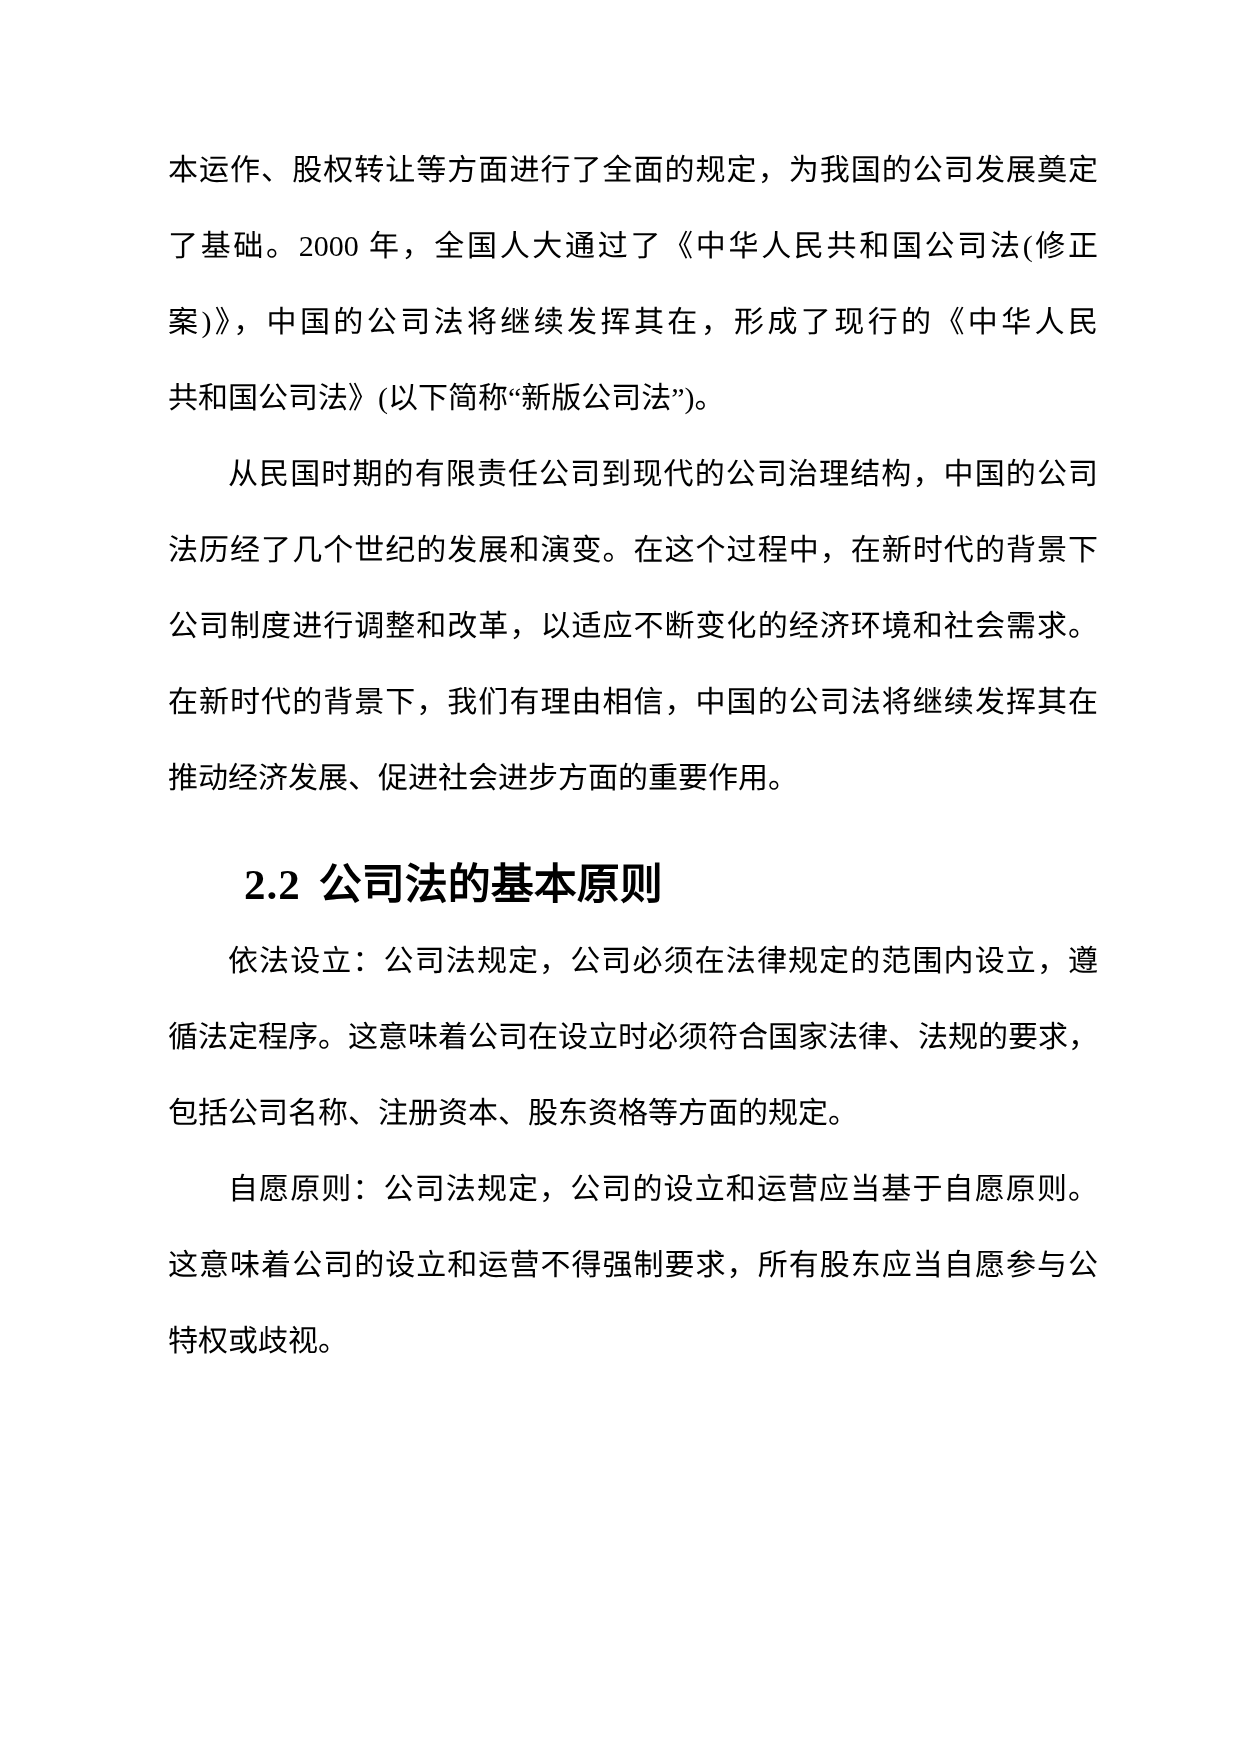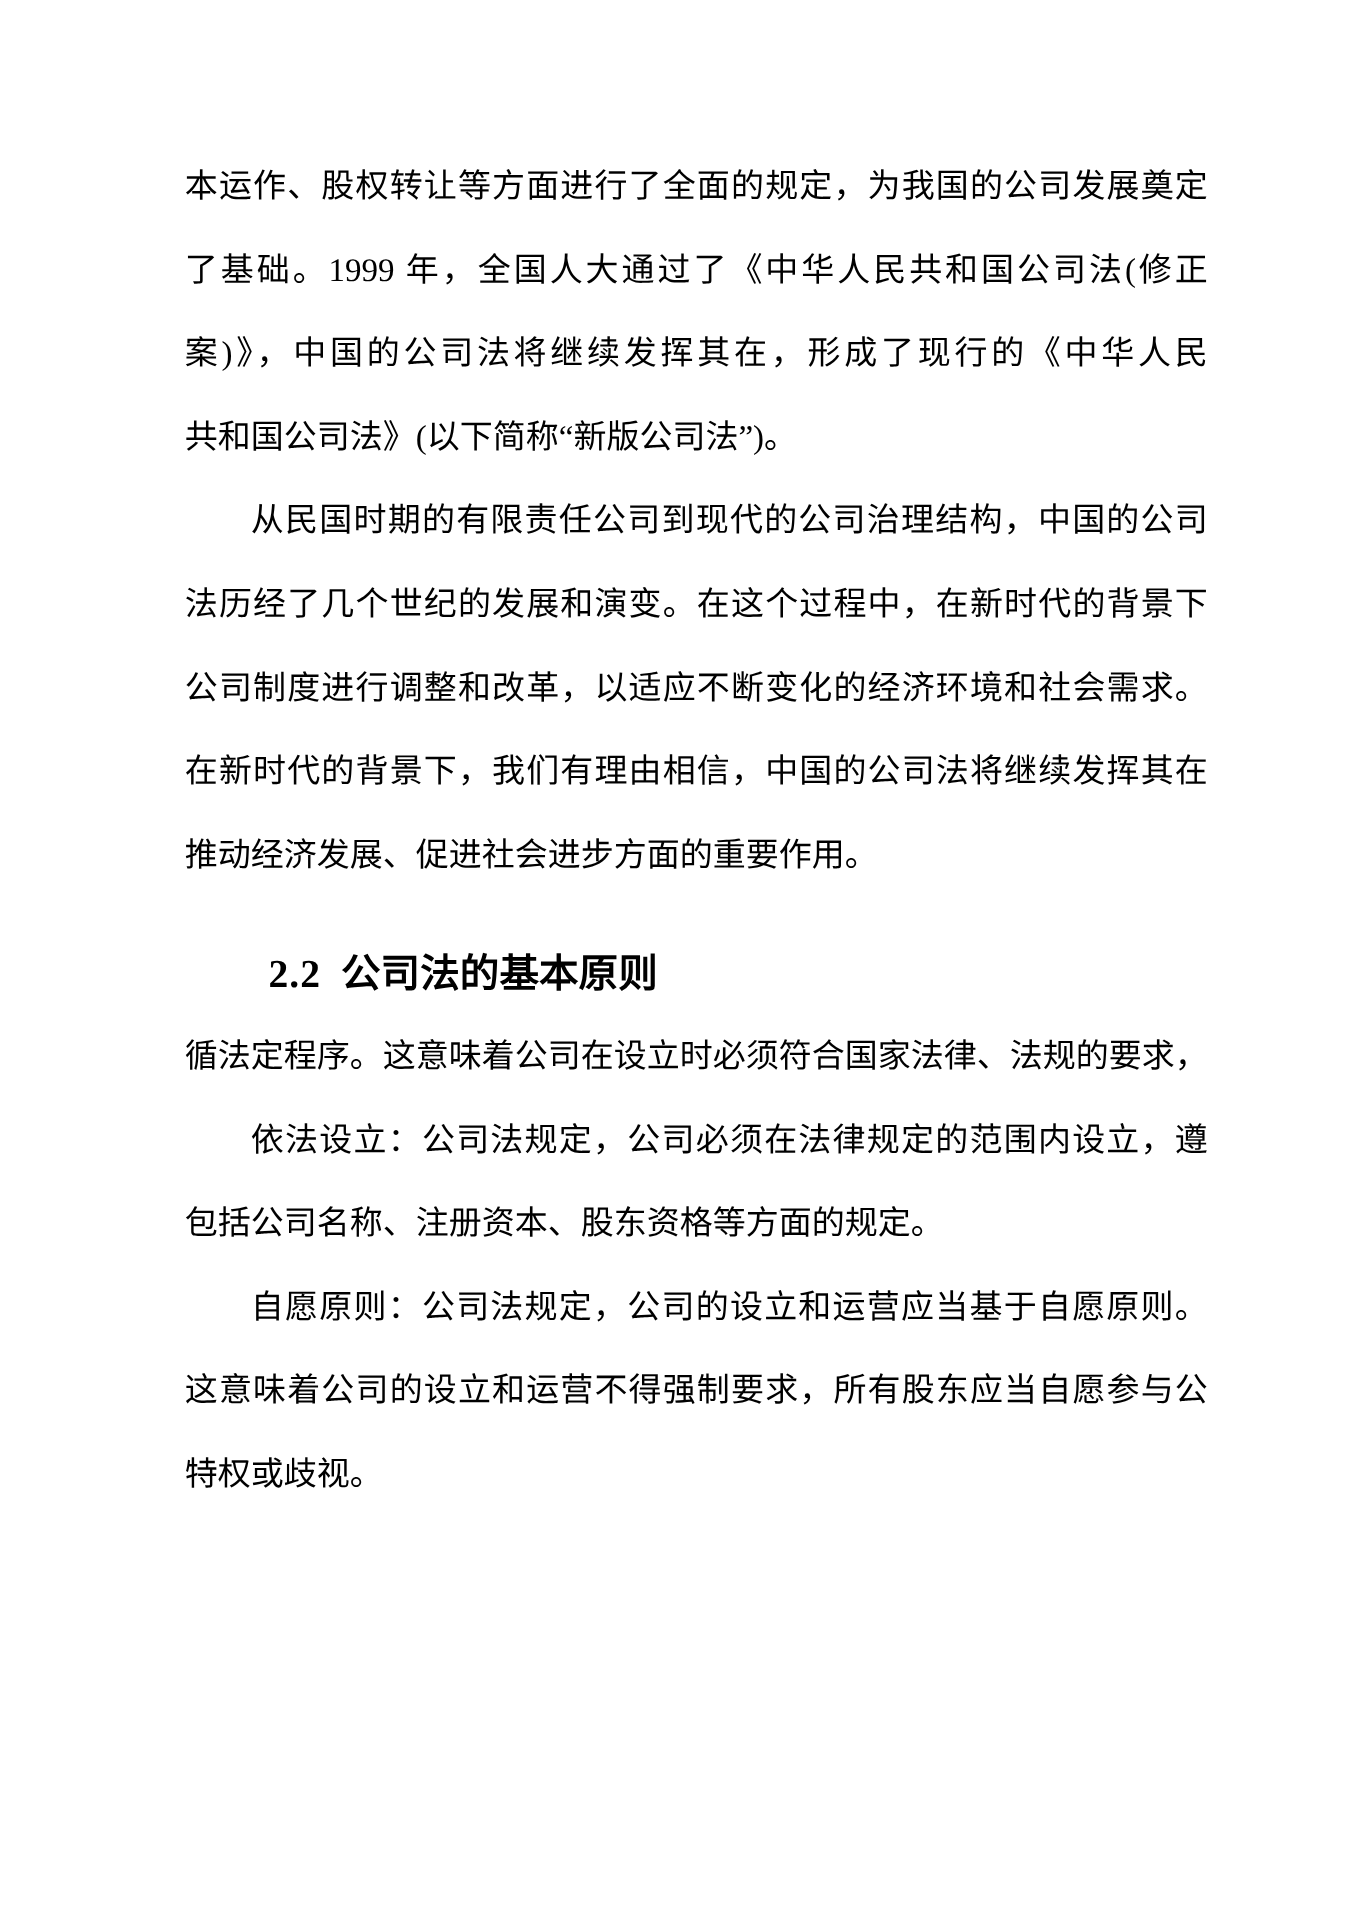--- a/index.html
+++ b/index.html
@@ -33,58 +33,58 @@
   .line--end {
     text-align: right;
     text-align-last: left;
   }
   .line--indent {
     padding-left: 60px;
   }
   .heading {
     margin: 31px 0 0 0;
     padding-left: 76px;
-    font-size: 36px;
+    font-size: 43px;
     line-height: 76px;
     font-weight: bold;
     color: #000000;
     text-align: left;
   }
   .heading .h-num {
     margin-right: 18px;
     letter-spacing: 1px;
   }
 </style>
 </head>
 <body>
 
 <div class="page">
 
   <section class="para">
     <div class="line">本运作、股权转让等方面进行了全面的规定，为我国的公司发展奠定</div>
-    <div class="line">了基础。1999 年，全国人大通过了《中华人民共和国公司法(修正</div>
+    <div class="line">了基础。2000 年，全国人大通过了《中华人民共和国公司法(修正</div>
     <div class="line">案)》，中国的公司法将继续发挥其在，形成了现行的《中华人民</div>
     <div class="line line--end">共和国公司法》(以下简称“新版公司法”)。</div>
   </section>
 
   <section class="para">
     <div class="line line--indent">从民国时期的有限责任公司到现代的公司治理结构，中国的公司</div>
     <div class="line">法历经了几个世纪的发展和演变。在这个过程中，在新时代的背景下</div>
     <div class="line">公司制度进行调整和改革，以适应不断变化的经济环境和社会需求。</div>
     <div class="line">在新时代的背景下，我们有理由相信，中国的公司法将继续发挥其在</div>
     <div class="line line--end">推动经济发展、促进社会进步方面的重要作用。</div>
   </section>
 
   <h2 class="heading">
     <span class="h-num">2.2</span><span class="h-title">公司法的基本原则</span>
   </h2>
 
   <section class="para">
+    <div class="line line--indent">依法设立：公司法规定，公司必须在法律规定的范围内设立，遵</div>
     <div class="line">循法定程序。这意味着公司在设立时必须符合国家法律、法规的要求，</div>
-    <div class="line line--indent">依法设立：公司法规定，公司必须在法律规定的范围内设立，遵</div>
     <div class="line line--end">包括公司名称、注册资本、股东资格等方面的规定。</div>
   </section>
 
 
   <section class="para">
     <div class="line line--indent">自愿原则：公司法规定，公司的设立和运营应当基于自愿原则。</div>
     <div class="line">这意味着公司的设立和运营不得强制要求，所有股东应当自愿参与公</div>
     <div class="line line--end">特权或歧视。</div>
   </section>
 

